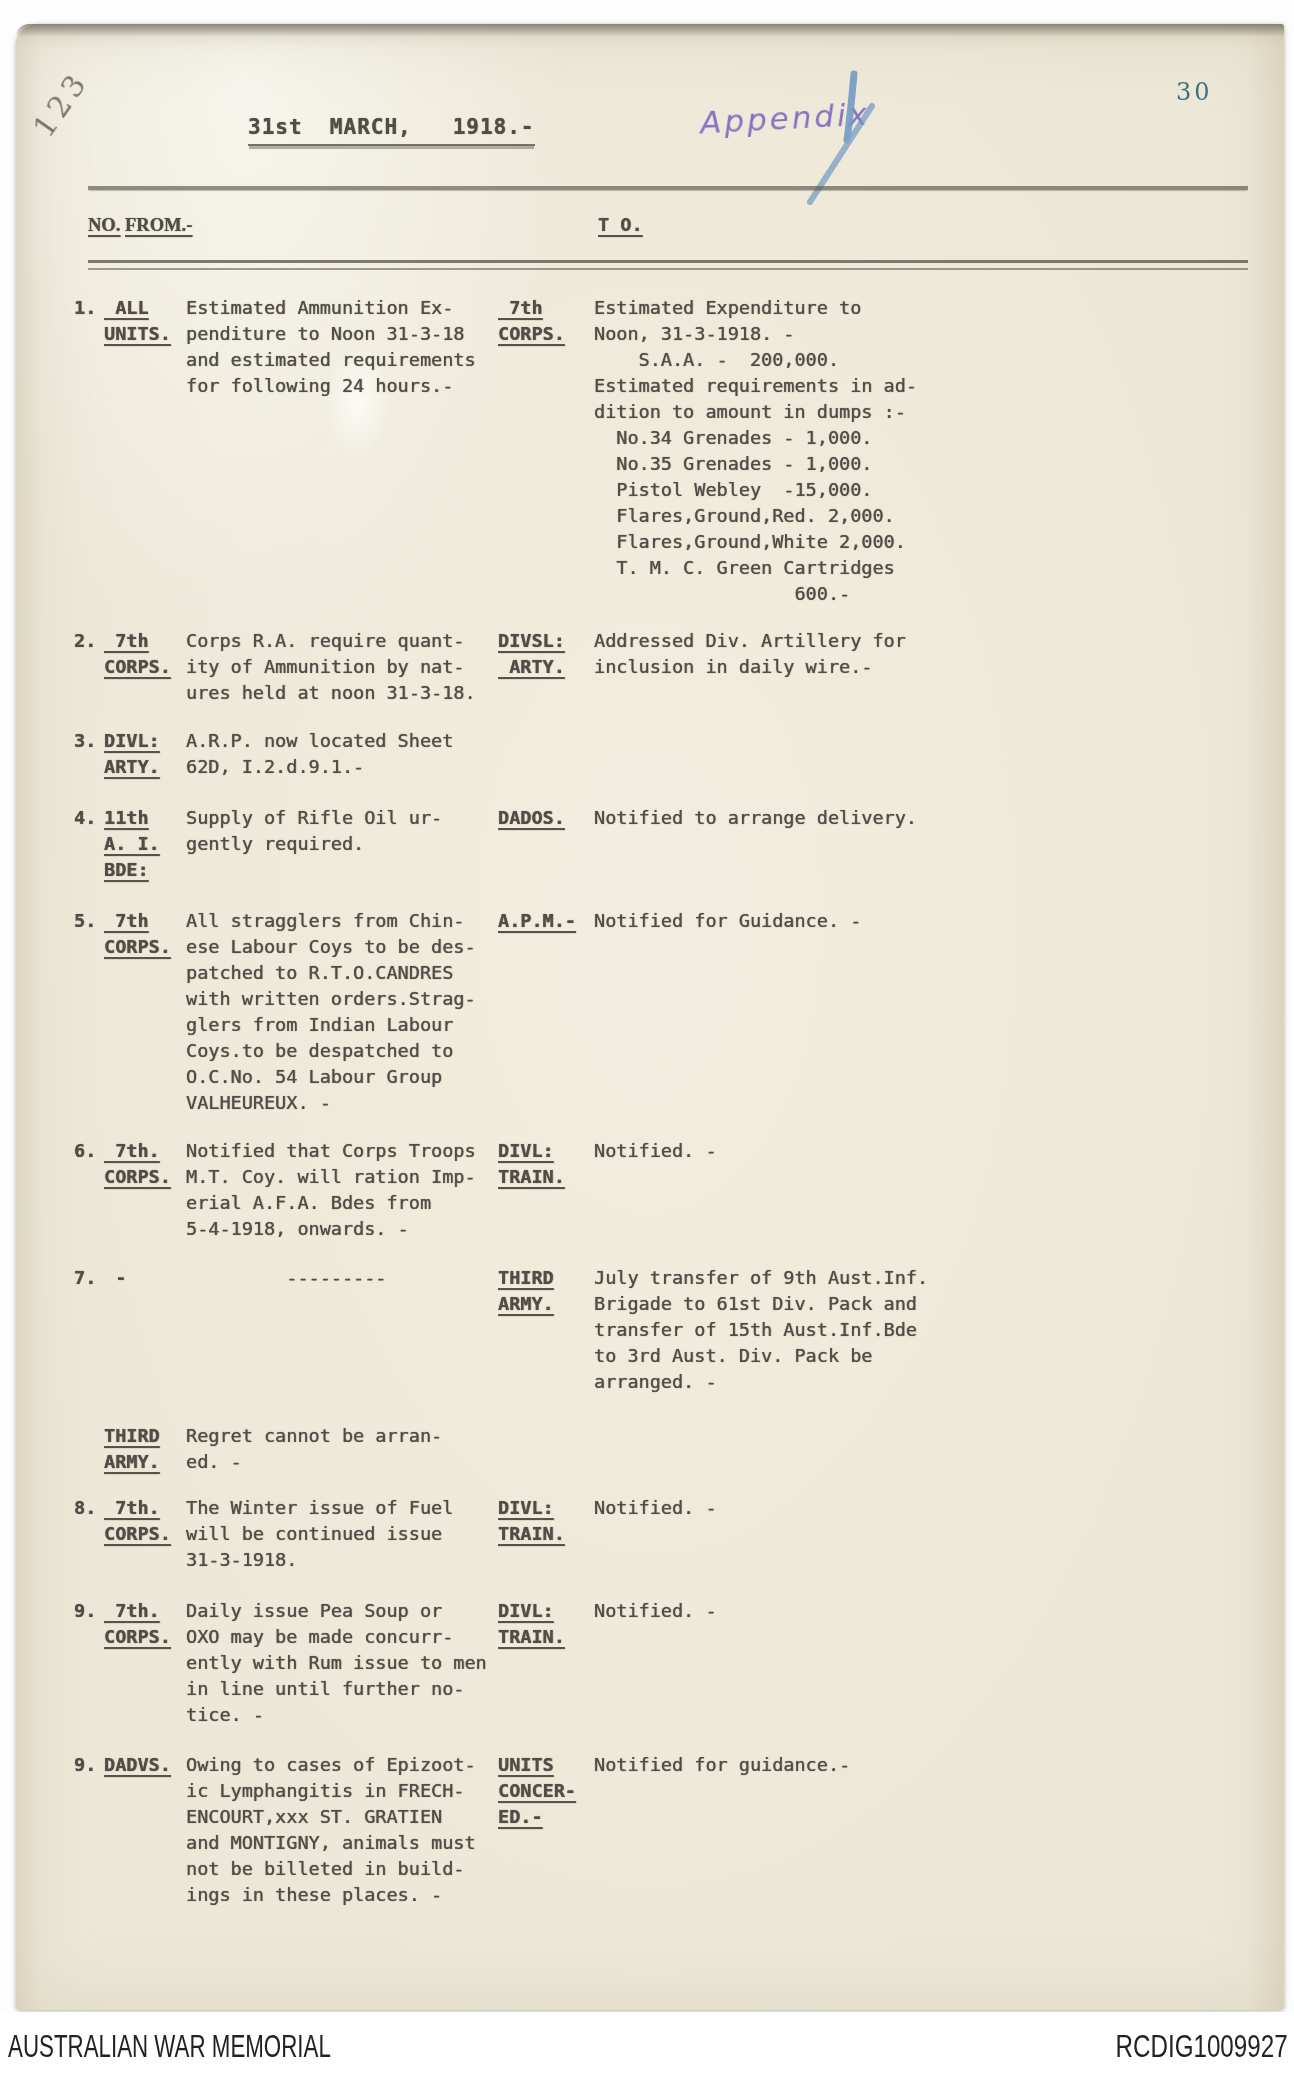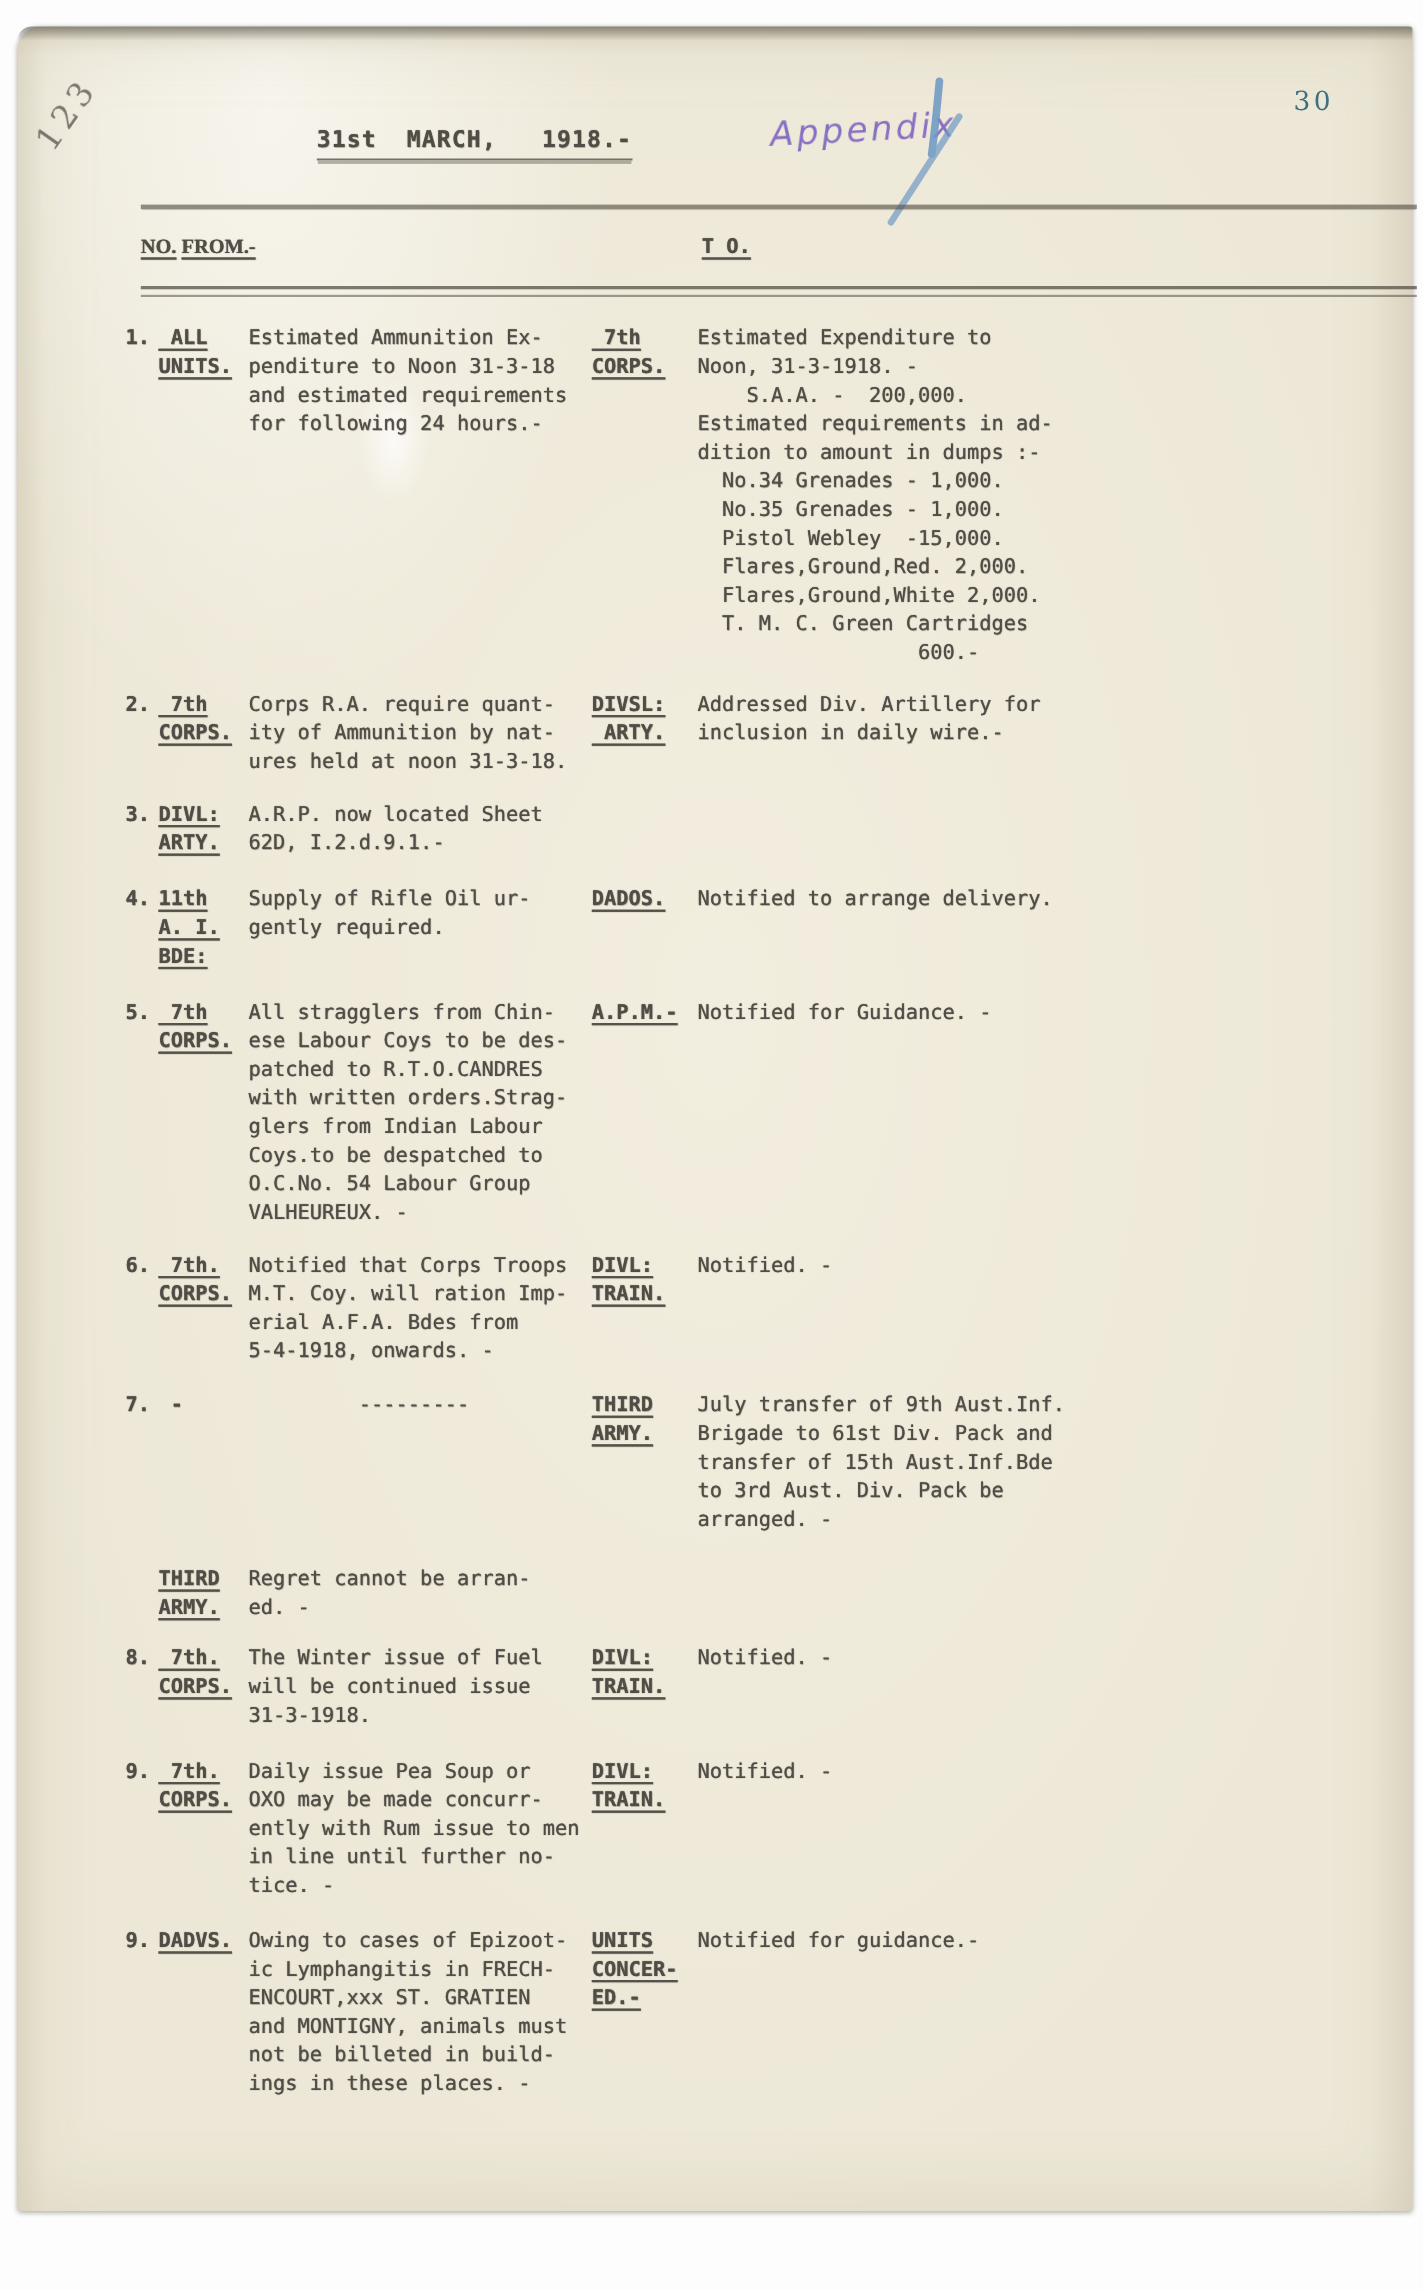--- a/index.html
+++ b/index.html
@@ -43,21 +43,21 @@
   .stamp {
     position:absolute; left:684px; top:76px;
     font-family:"DejaVu Sans", sans-serif; font-style:italic; font-weight:500;
     font-size:31px; letter-spacing:3px; transform:rotate(-3deg);
     opacity:.88; filter:blur(.45px);
   }
   .pencil-one { position:absolute; left:774px; top:40px; opacity:.85; }
   
   .ink-layer {
     position:absolute; inset:0; filter:blur(.28px);
-    font-size:18.5px; line-height:26px; color:#514d46;margin-left:40px;
+    font-size:18.5px; line-height:26px; color:#514d46;
   }
   .typedshadow { text-shadow: 0 0 1px rgba(81,77,70,.85), .6px .4px 0 rgba(81,77,70,.3); }
   .title {
     position:absolute; left:232px; top:90px; white-space:pre;
     font-size:21px; letter-spacing:1px; font-weight:bold;
     border-bottom:2px solid rgba(95,90,80,.85);
     box-shadow:0 4px 0 -1px rgba(95,90,80,.45);
     padding-bottom:4px;
   }
   .rule { position:absolute; left:72px; width:1160px; filter:blur(.35px); }
@@ -188,13 +188,17 @@
             <div class="col c-no"><div class="ln">9.</div></div>
             <div class="col c-from"><div class="ln u">DADVS.</div></div>
             <div class="col c-msg"><div class="ln">Owing to cases of Epizoot-</div><div class="ln">ic Lymphangitis in FRECH-</div><div class="ln">ENCOURT,xxx ST. GRATIEN</div><div class="ln">and MONTIGNY, animals must</div><div class="ln">not be billeted in build-</div><div class="ln">ings in these places. -</div></div>
             <div class="col c-tounit"><div class="ln u">UNITS</div><div class="ln u">CONCER-</div><div class="ln u">ED.-</div></div>
             <div class="col c-tomsg"><div class="ln">Notified for guidance.-</div></div>
           </div>
         </div>
     </div>
   </div>
 
+  <div class="footer">
+    <div class="footer-left">AUSTRALIAN WAR MEMORIAL</div>
+    <div class="footer-right">RCDIG1009927</div>
+  </div>
 </div>
 
 </body></html>

